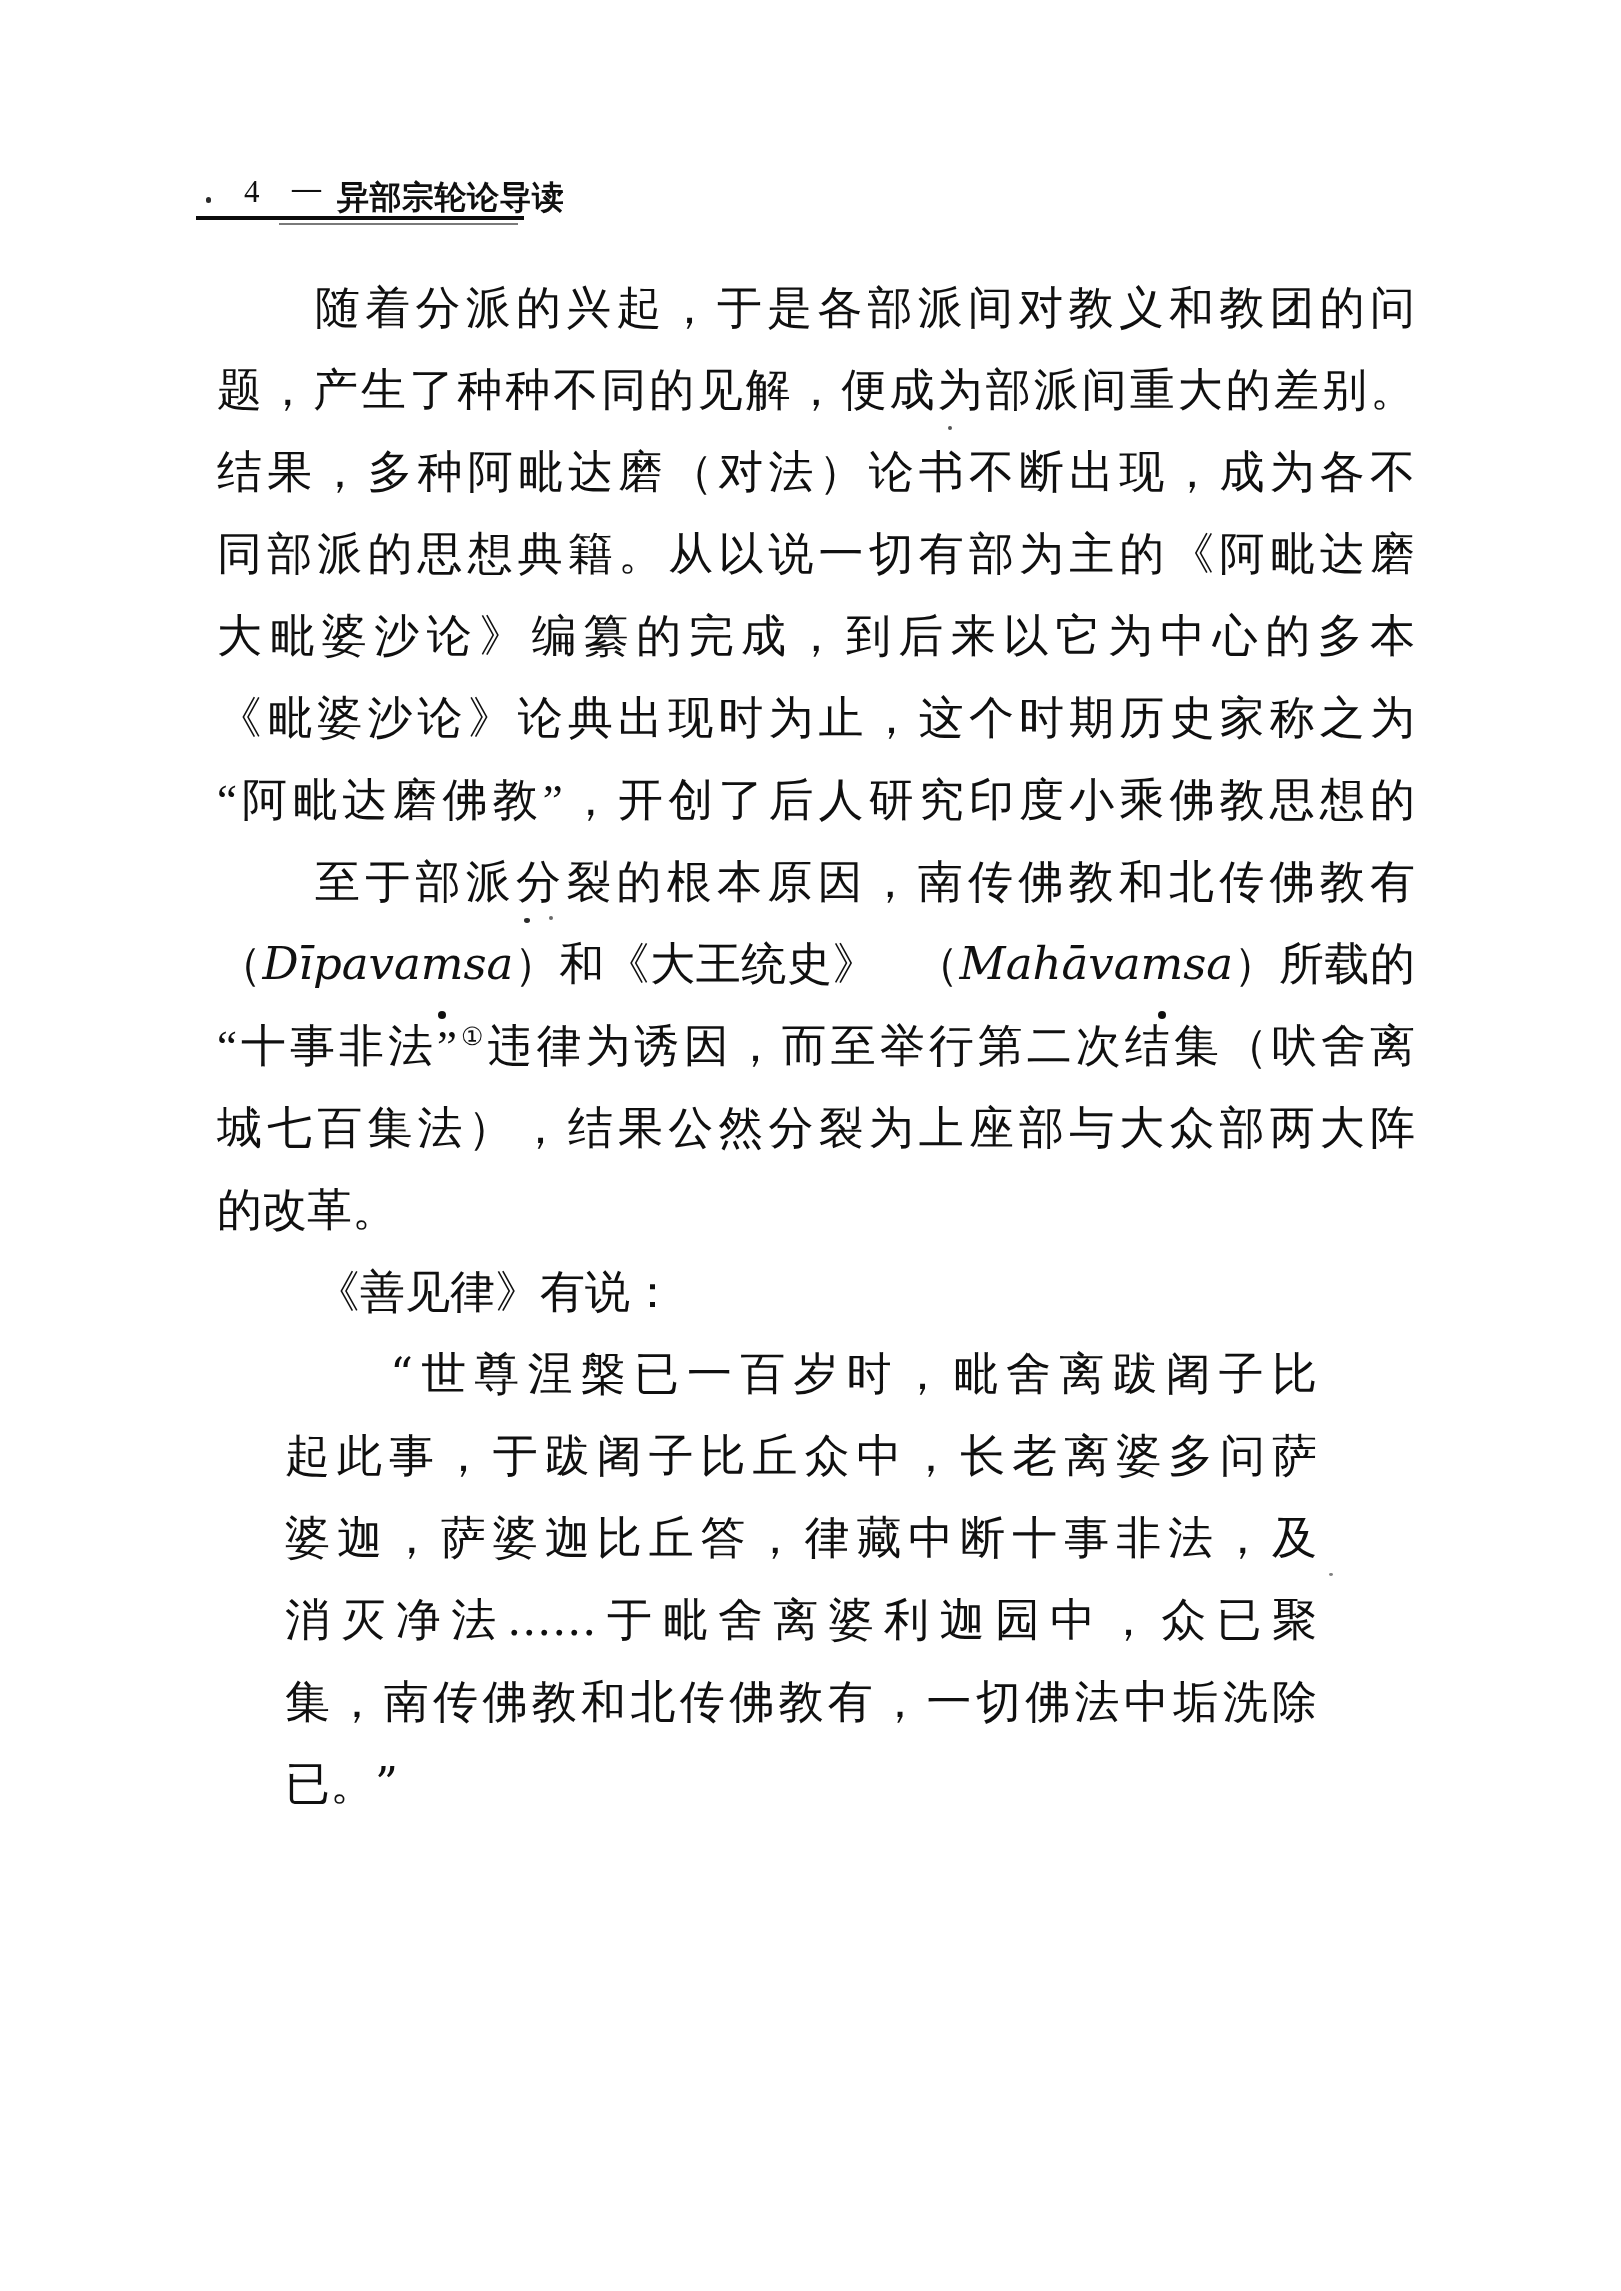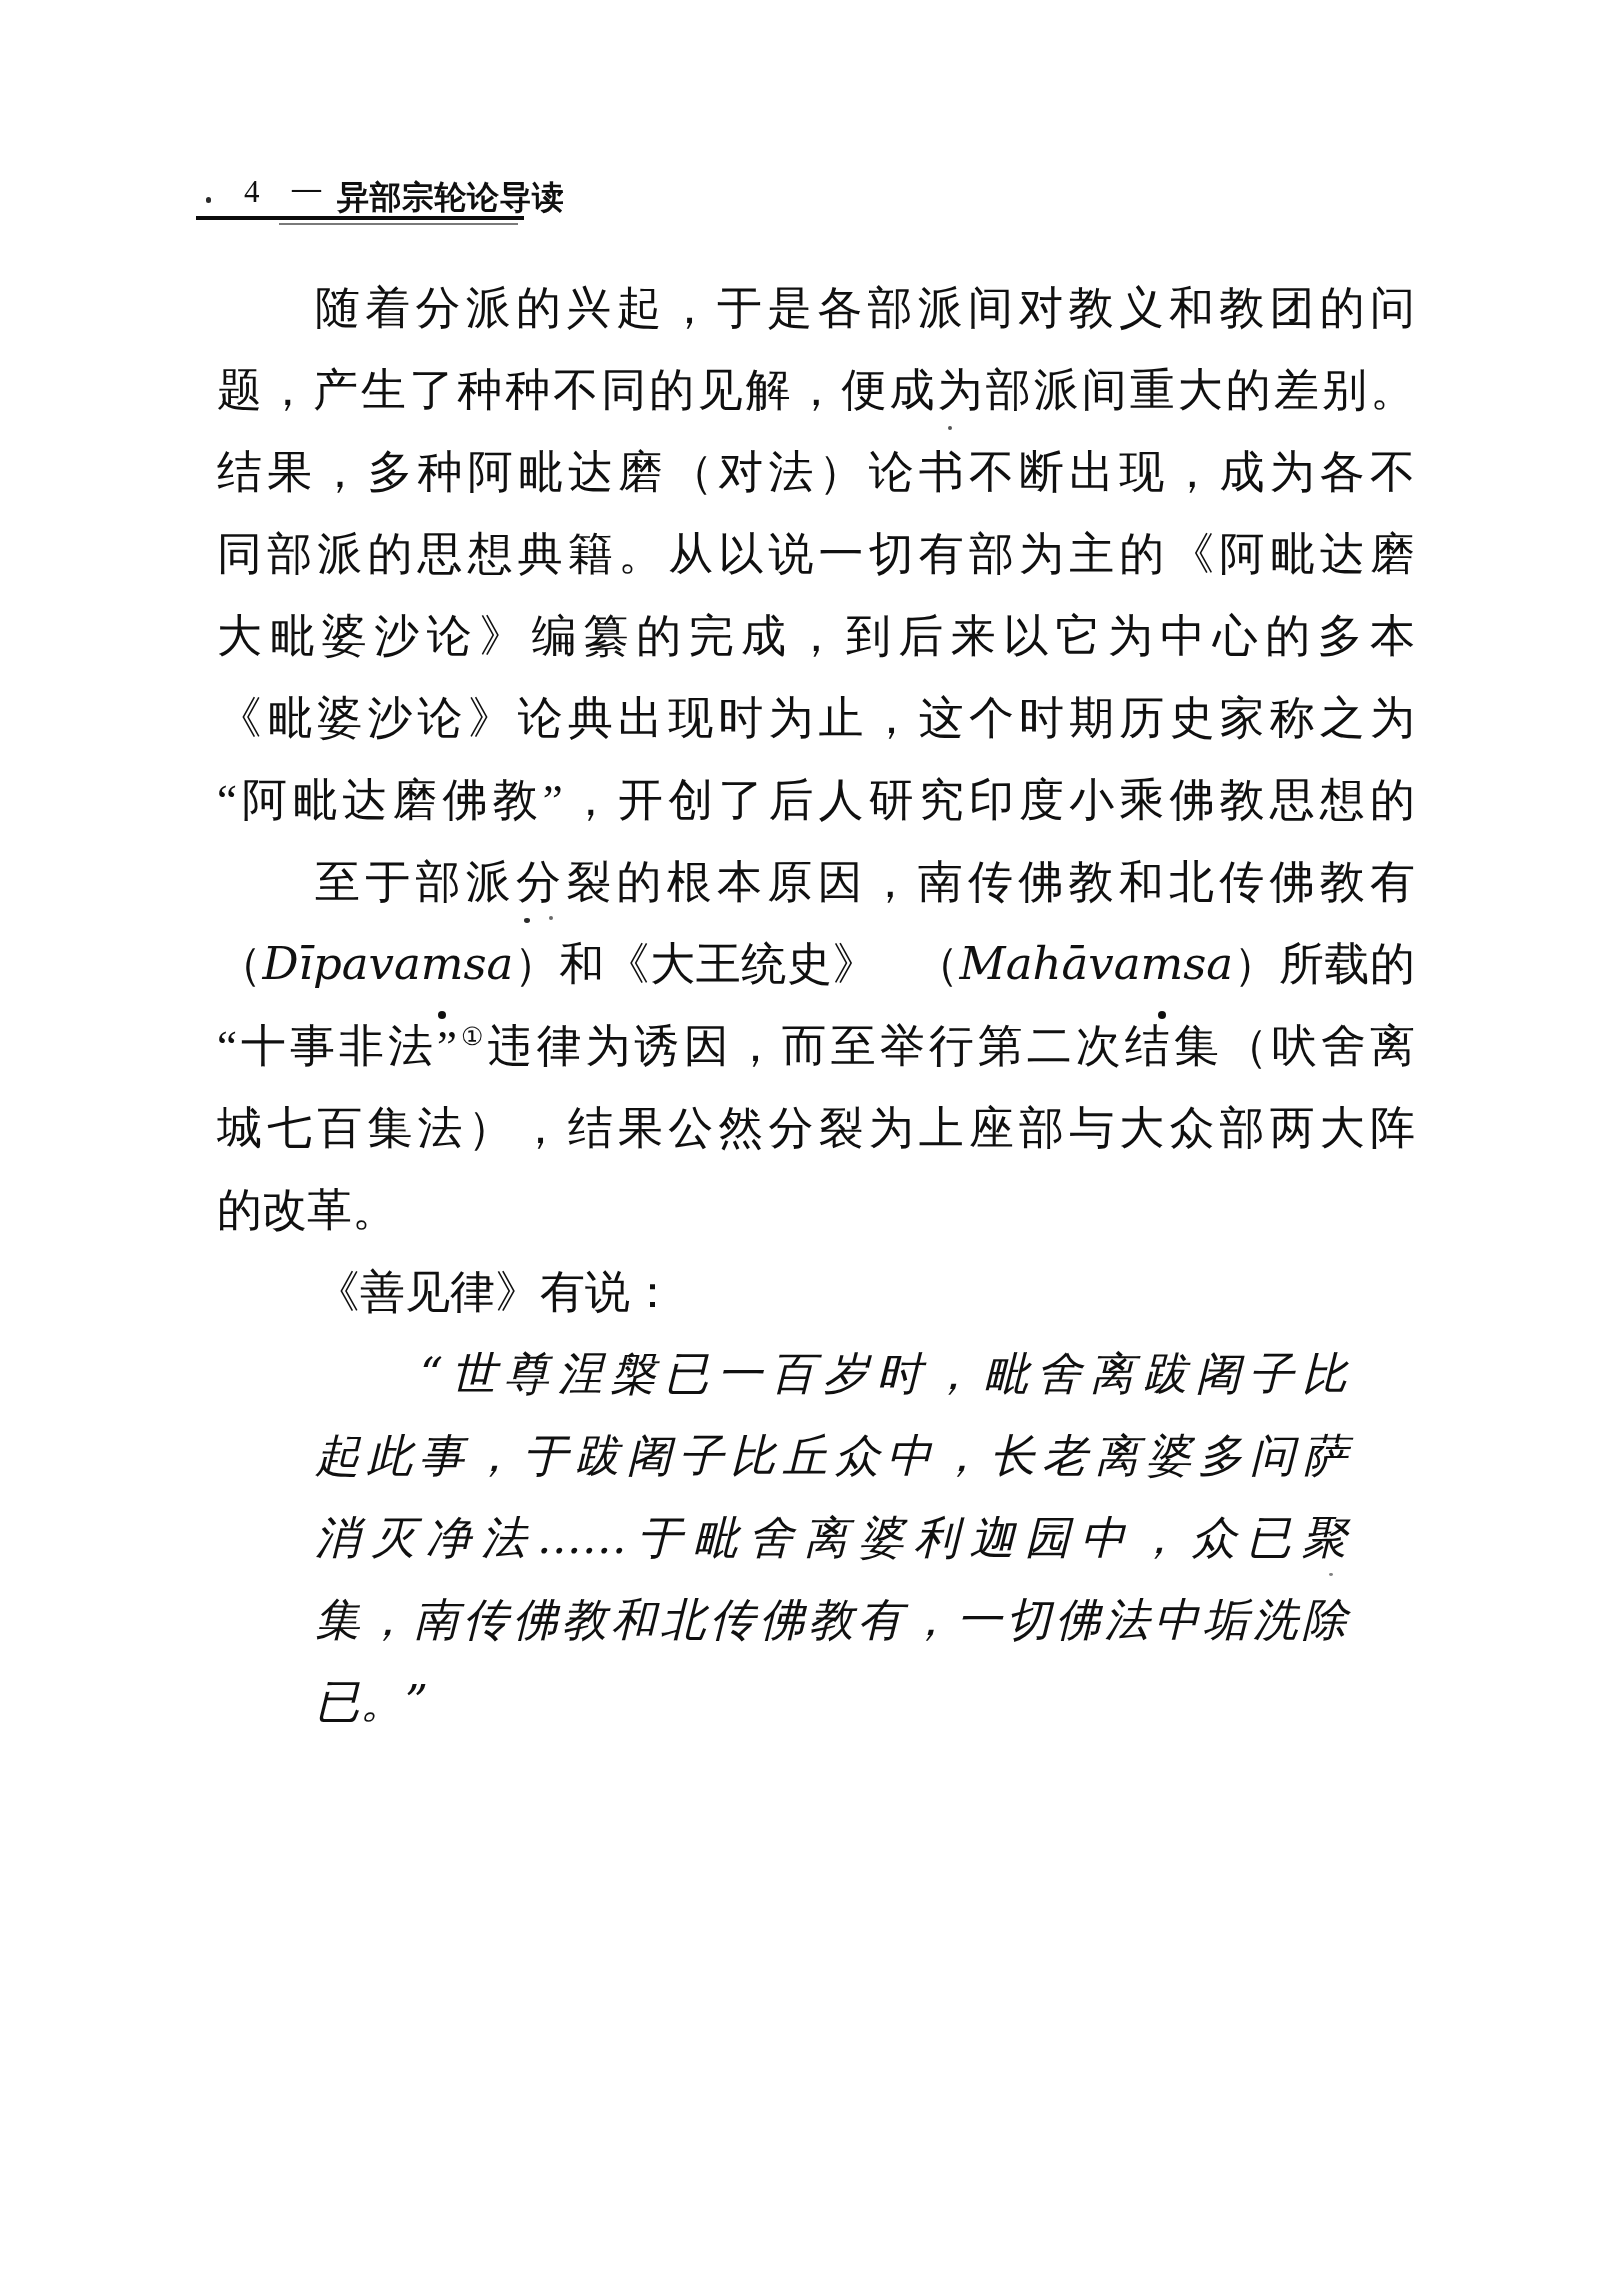--- a/index.html
+++ b/index.html
@@ -31,23 +31,22 @@
     text-align:justify;
     text-align-last:justify;
     white-space:nowrap;
     letter-spacing:0;
   }
   .noj { text-align:left; text-align-last:left; white-space:normal; }
   .indent { padding-left:98px; }
 
   
   .quote-line {
-    margin-left:98px;
+    margin-left:68px;
     width:1032px;
-    font-style:italic;
     font-family:"DejaVu Serif","Liberation Serif",serif;
   }
   .qindent { padding-left:105px; }
 
   sup.fn { font-size:25px; vertical-align:super; line-height:0; }
 
   .latin { font-style:italic; font-family:"DejaVu Serif","Liberation Serif",serif; }
   .underdot { position:relative; display:inline-block; }
   .underdot::after {
     content:""; position:absolute; left:40%; bottom:-14.3px;
@@ -87,20 +86,21 @@
   <div class="line"><span>（</span><span class="latin">Dīpava</span><span class="latin underdot">m</span><span class="latin">sa</span><span>）和《大王统史》</span><span class="wgap"></span><span>（</span><span class="latin">Mahāva</span><span class="latin underdot">m</span><span class="latin">sa</span><span>）所载的</span></div>
 
   <div class="line"><span>“十事非法”</span><sup class="fn">①</sup><span>违律为诱因，而至举行第二次结集（吠舍离</span></div>
 
   <div class="line">城七百集法），结果公然分裂为上座部与大众部两大阵</div>
   <div class="line noj">的改革。</div>
   <div class="line noj indent">《善见律》有说：</div>
 
   <div class="line quote-line qindent">“世尊涅槃已一百岁时，毗舍离跋阇子比</div>
   <div class="line quote-line">起此事，于跋阇子比丘众中，长老离婆多问萨</div>
+  <div class="line quote-line">婆迦，萨婆迦比丘答，律藏中断十事非法，及</div>
   <div class="line quote-line">消灭净法……于毗舍离婆利迦园中，众已聚</div>
   <div class="line quote-line">集，南传佛教和北传佛教有，一切佛法中垢洗除</div>
   <div class="line quote-line noj">已。”</div>
 </div>
 
 <div class="speck s1"></div>
 <div class="speck s2"></div>
 <div class="speck s3"></div>
 <div class="speck s4"></div>
 

